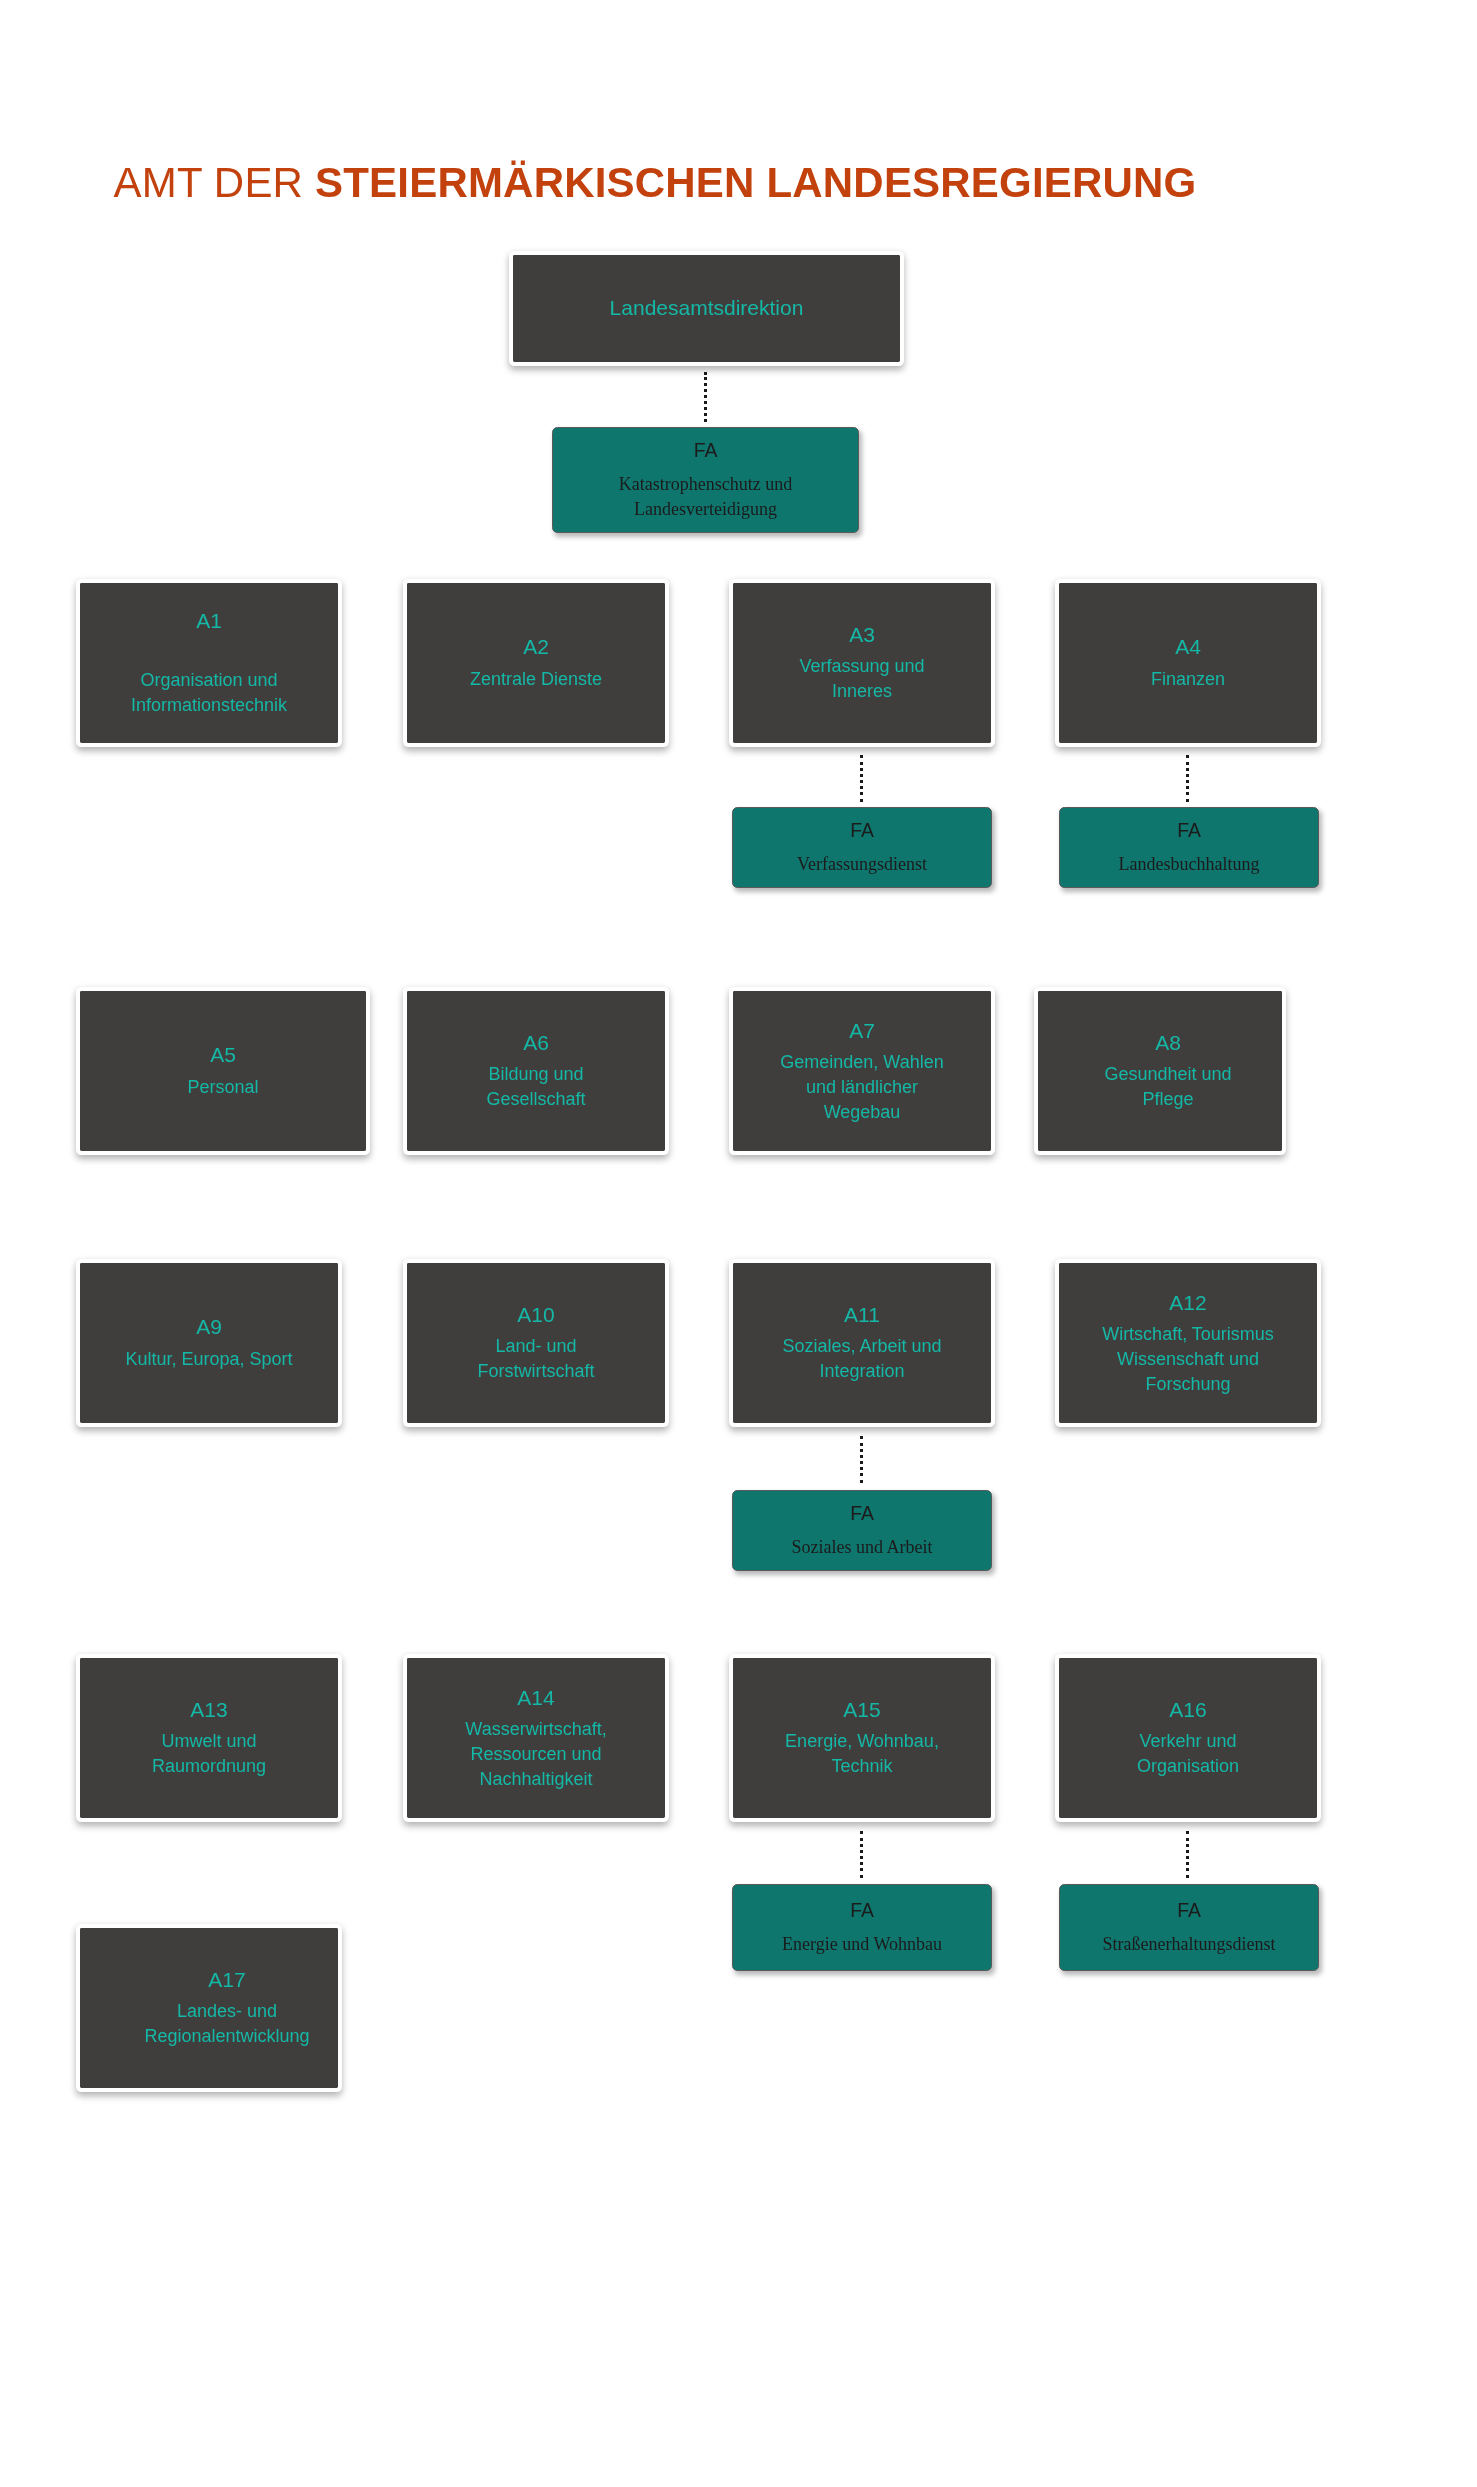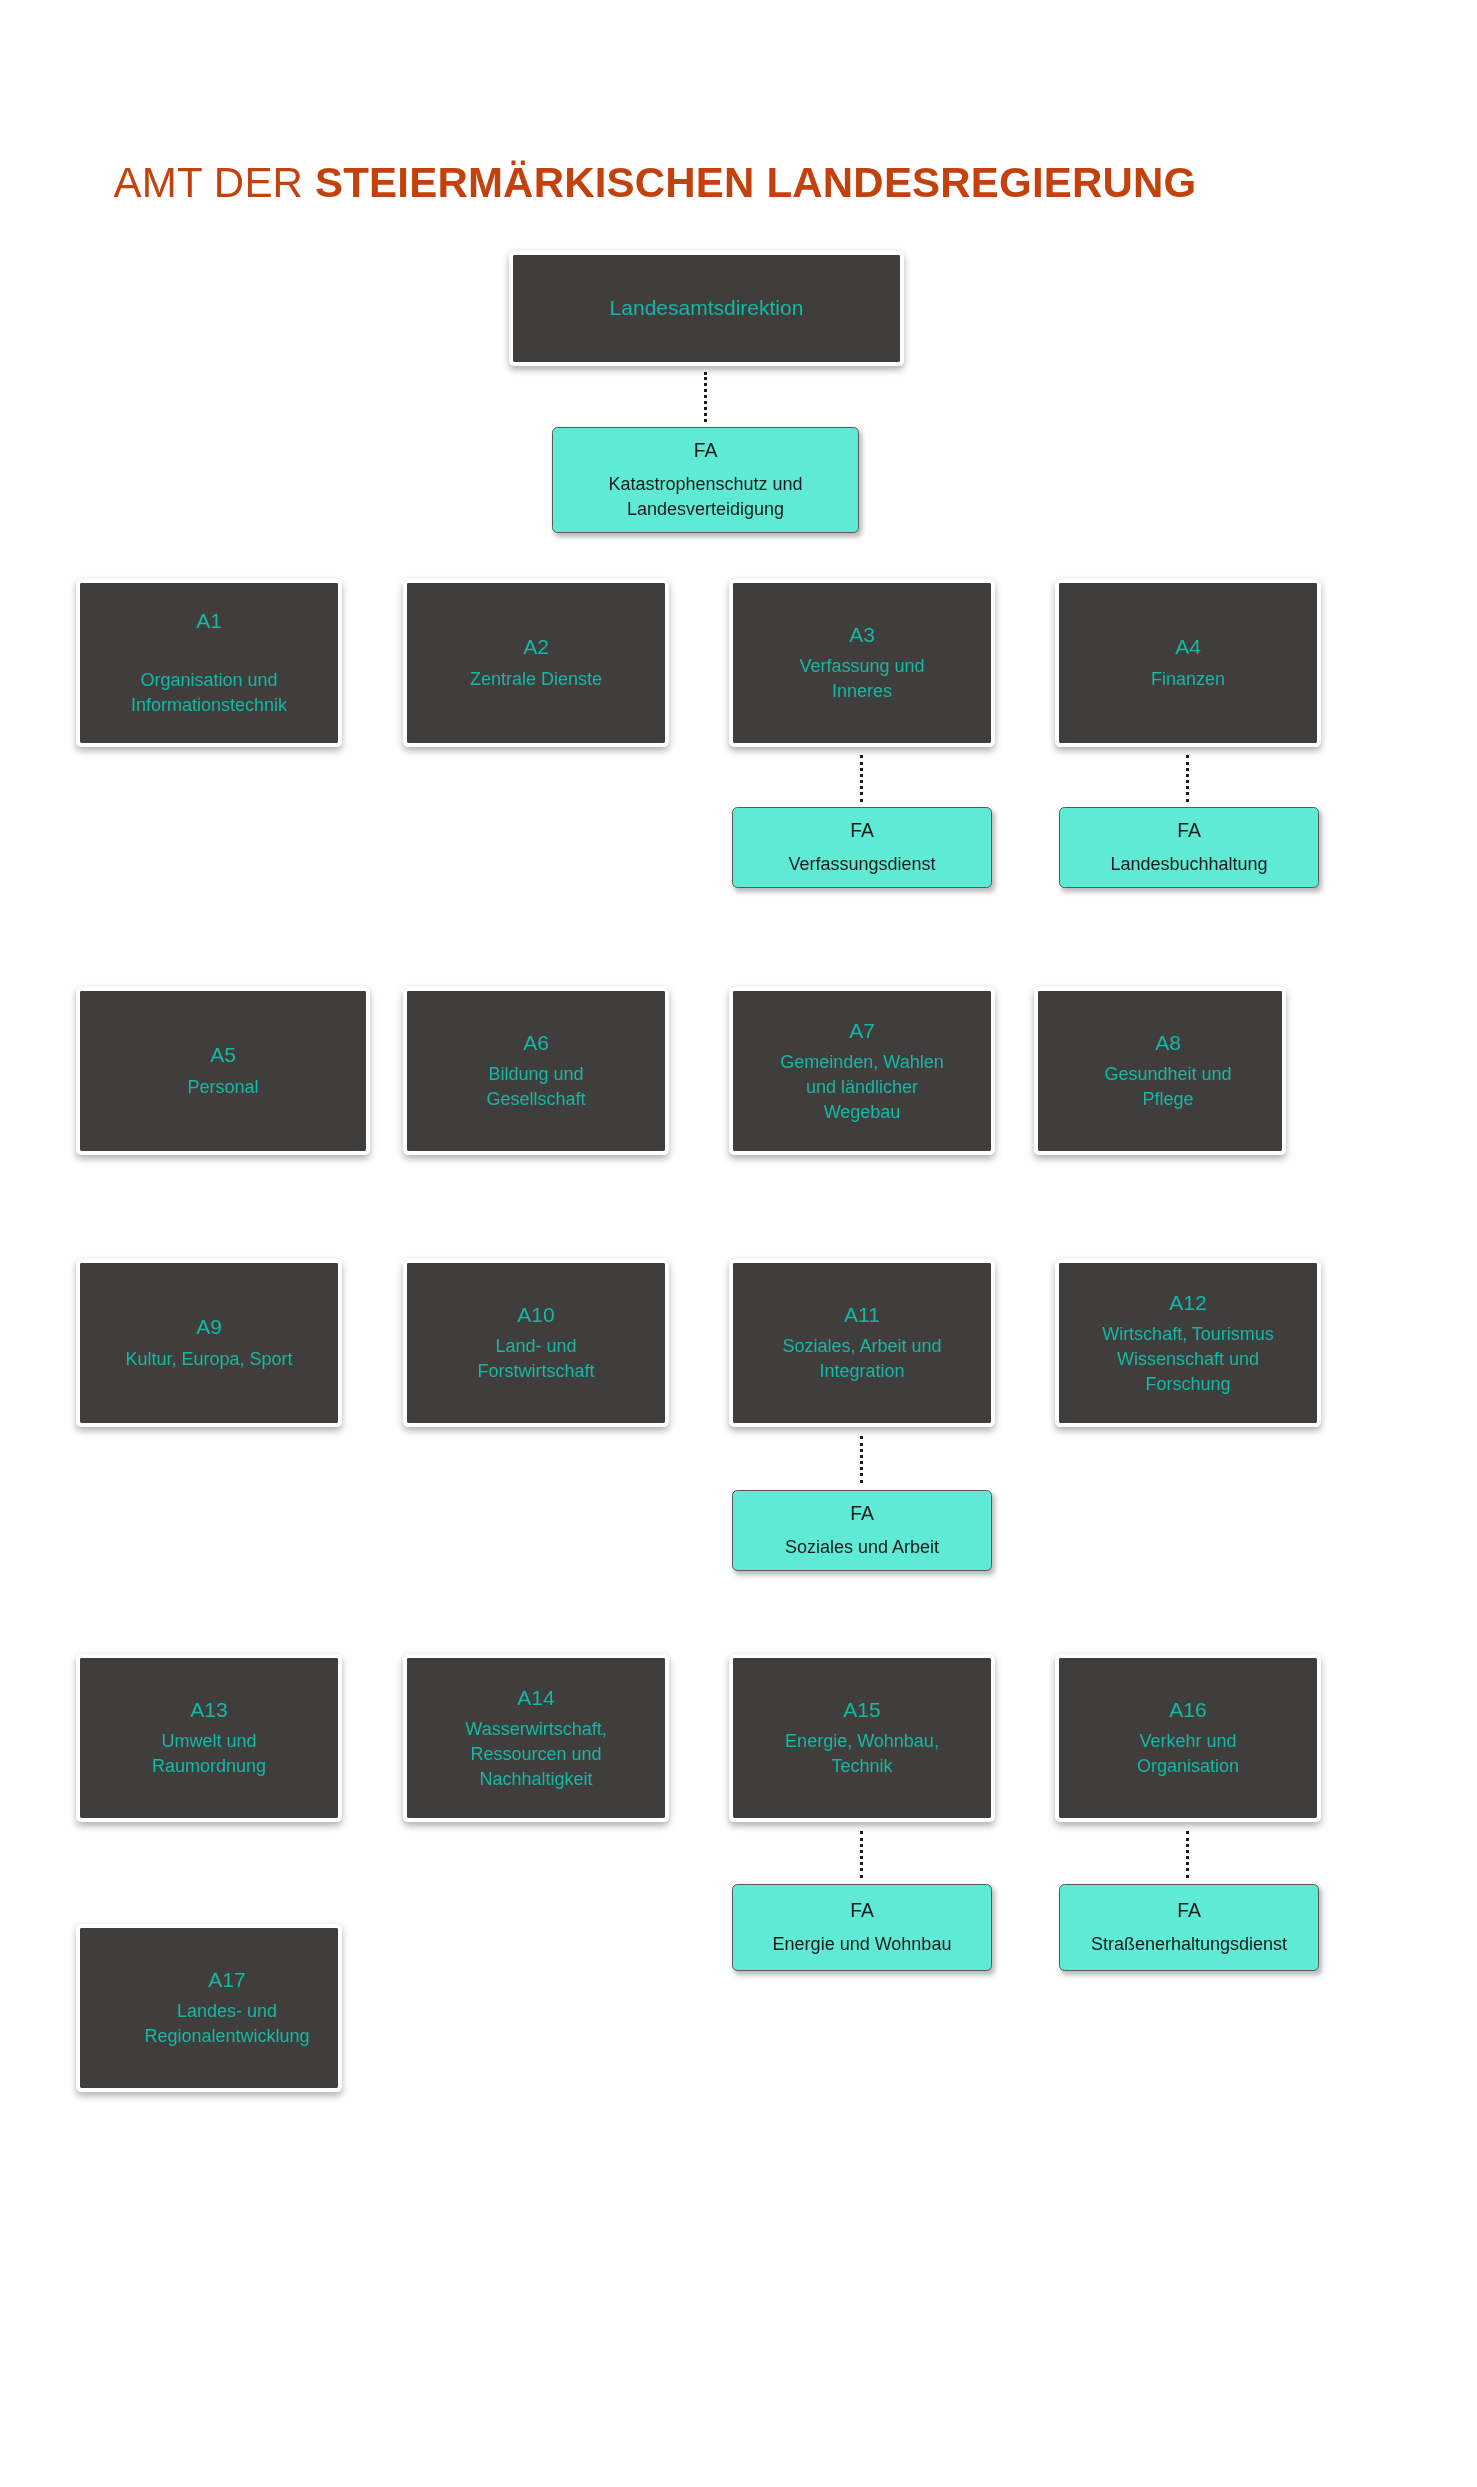--- a/index.html
+++ b/index.html
@@ -52,21 +52,21 @@
   
   .node.dark {
     background: #403E3D;
     color: #14b8a6;
     border: 4.7px solid #ffffff;
     box-shadow: 0 3.9px 7px rgba(0,0,0,0.30);
   }
 
   
   .node.light {
-    background: #5eead4;
+    background: #0f766e;
     color: #1b1b1b;
     border: 1.2px solid #5a5a5a;
     box-shadow: 2.3px 3.1px 5.4px rgba(0,0,0,0.28);
   }
 
   .node .code {
     font-size: 21px;
     font-weight: 400;
     line-height: 1.25;
     margin-bottom: 6.2px;
@@ -80,20 +80,21 @@
   .node.root .name {
     font-size: 21px;
     margin: 0;
   }
   .node.light .code {
     font-size: 19.4px;
     margin-bottom: 9.3px;
   }
   .node.light .name {
     font-size: 18px;
+    font-family: Liberation Serif, serif;
   }
 
   
   .connector {
     position: absolute;
     width: 0;
     border-left: 3.9px dotted #1a1a1a;
   }
 </style>
 </head>

